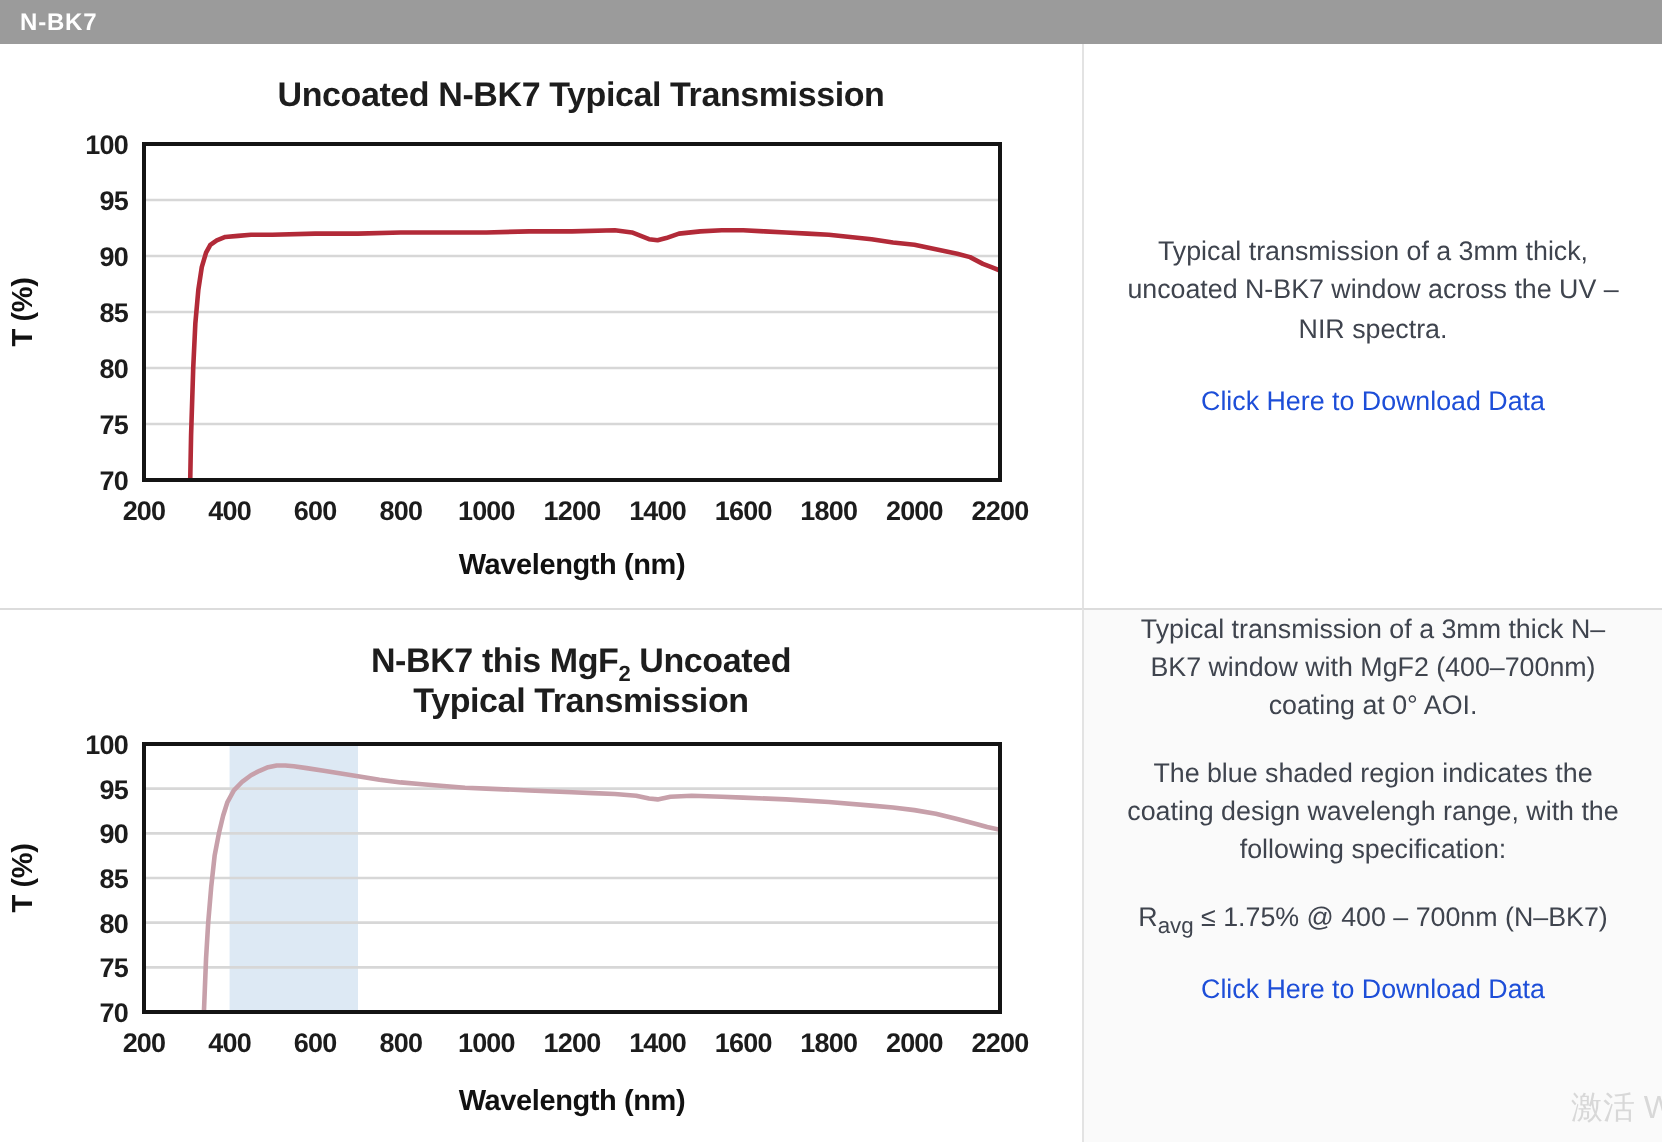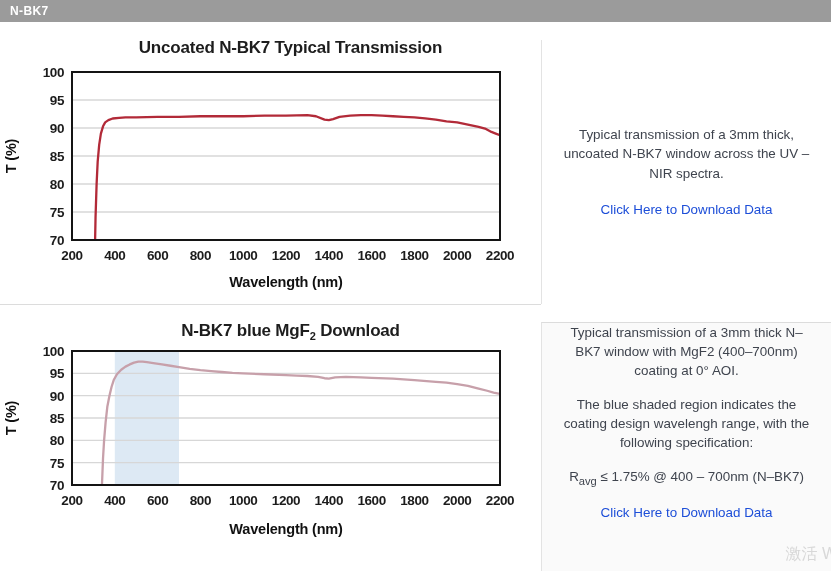--- a/index.html
+++ b/index.html
@@ -25,21 +25,21 @@
     grid-template-columns:541px 290px;
     grid-template-rows:282px 267px;
   }
   .cell{box-sizing:border-box;}
   .cell.right{
     border-left:1px solid #e3e3e3;
     display:flex;flex-direction:column;align-items:center;
     text-align:center;
     padding:0 20px;
     color:#3f444e;
-    font-size:13.4px;line-height:1.42;margin-top:18px;
+    font-size:13.4px;line-height:1.42;
   }
   .row2{border-top:1px solid #dcdcdc;}
   .cell.right.row2{background:#fafafa;}
   .cell.right.row1{justify-content:center;}
   .cell.right p{margin:0 0 15px 0;}
   .cell.right .spec{margin:0 0 15px 0;}
   .link{
     color:#1d4ed8;
     font-size:13.4px;
     text-decoration:none;
@@ -120,21 +120,22 @@
         </svg>
     </div>
 
     <div class="cell right row1">
       <p>Typical transmission of a 3mm thick, uncoated N-BK7 window across the UV – NIR spectra.</p>
       <a class="link">Click Here to Download Data</a>
     </div>
 
     <div class="cell chart-wrap row2">
       <div class="chart-title">
-        <span>N-BK7 blue MgF</span><sub>2</sub><span> Download</span><br>
+        <span>N-BK7 this MgF</span><sub>2</sub><span> Uncoated</span><br>
+        <span>Typical Transmission</span>
       </div>
       <svg width="530" height="198">
           <defs>
             <clipPath id="clip1">
               <rect x="72" y="8" width="428" height="134"></rect>
             </clipPath>
           </defs>
           <rect x="114.80000000000001" y="8" width="64.19999999999999" height="134" fill="#dde9f4"></rect>
           <line x1="72" y1="119.66666666666667" x2="500" y2="119.66666666666667" stroke="#d7d7d7" stroke-width="1.3"></line>
           <line x1="72" y1="97.33333333333334" x2="500" y2="97.33333333333334" stroke="#d7d7d7" stroke-width="1.3"></line>

